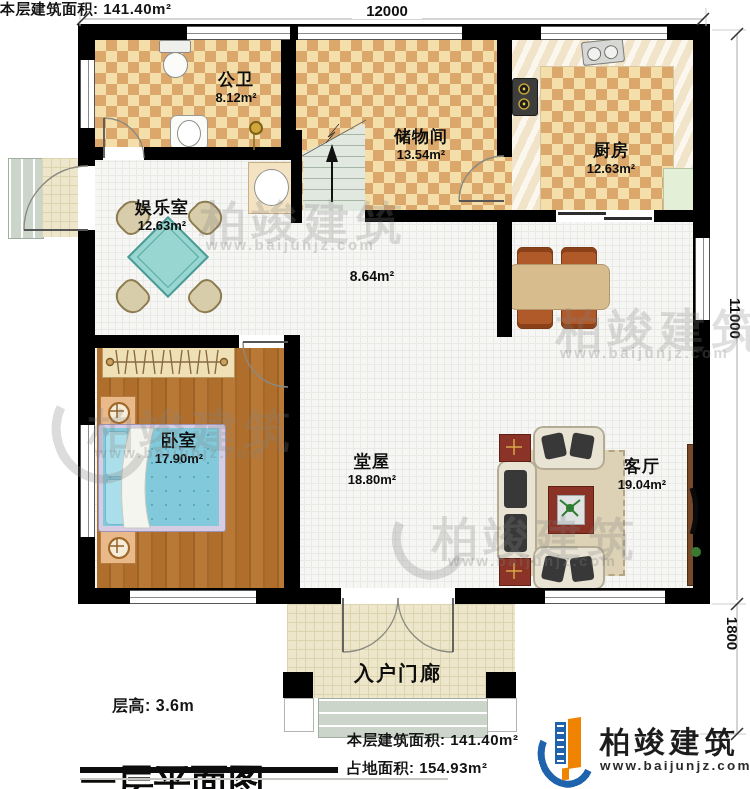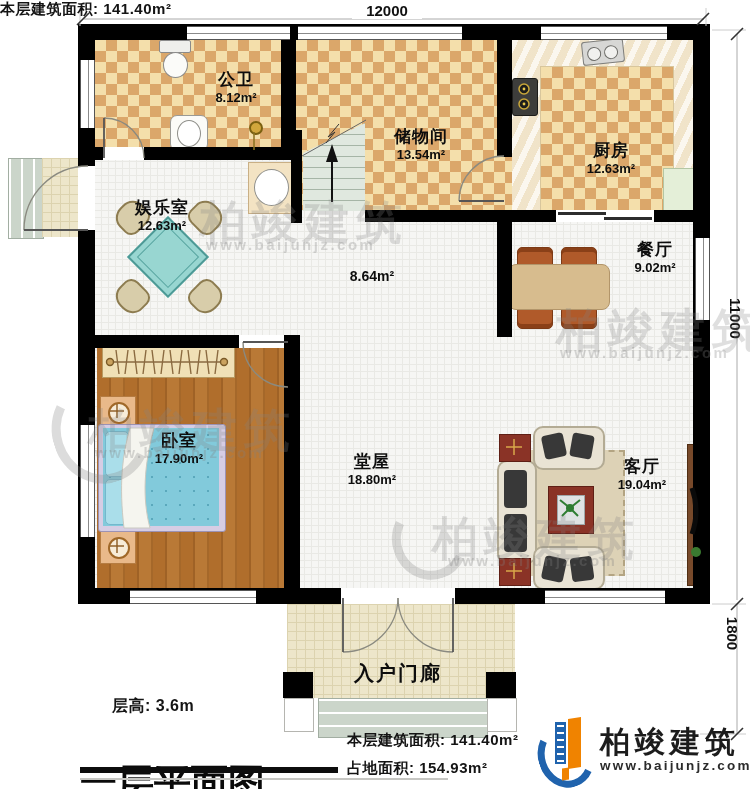--- a/index.html
+++ b/index.html
@@ -320,24 +320,20 @@
     <div class="nm">厨房</div>
     <div class="ar">12.63m²</div>
   </div>
   <div class="room-label" style="left:107px;top:198px;width:110px;">
     <div class="nm">娱乐室</div>
     <div class="ar">12.63m²</div>
   </div>
   <div class="room-label" style="left:327px;top:268px;width:90px;">
     <div class="ar" style="font-size:14px;">8.64m²</div>
   </div>
-  <div class="room-label" style="left:605px;top:240px;width:100px;">
-    <div class="nm">餐厅</div>
-    <div class="ar">9.02m²</div>
-  </div>
   <div class="room-label" style="left:129px;top:431px;width:100px;">
     <div class="nm">卧室</div>
     <div class="ar">17.90m²</div>
   </div>
   <div class="room-label" style="left:322px;top:452px;width:100px;">
     <div class="nm">堂屋</div>
     <div class="ar">18.80m²</div>
   </div>
   <div class="room-label" style="left:592px;top:422px;width:100px;margin-top:35px;">
     <div class="nm">客厅</div>

